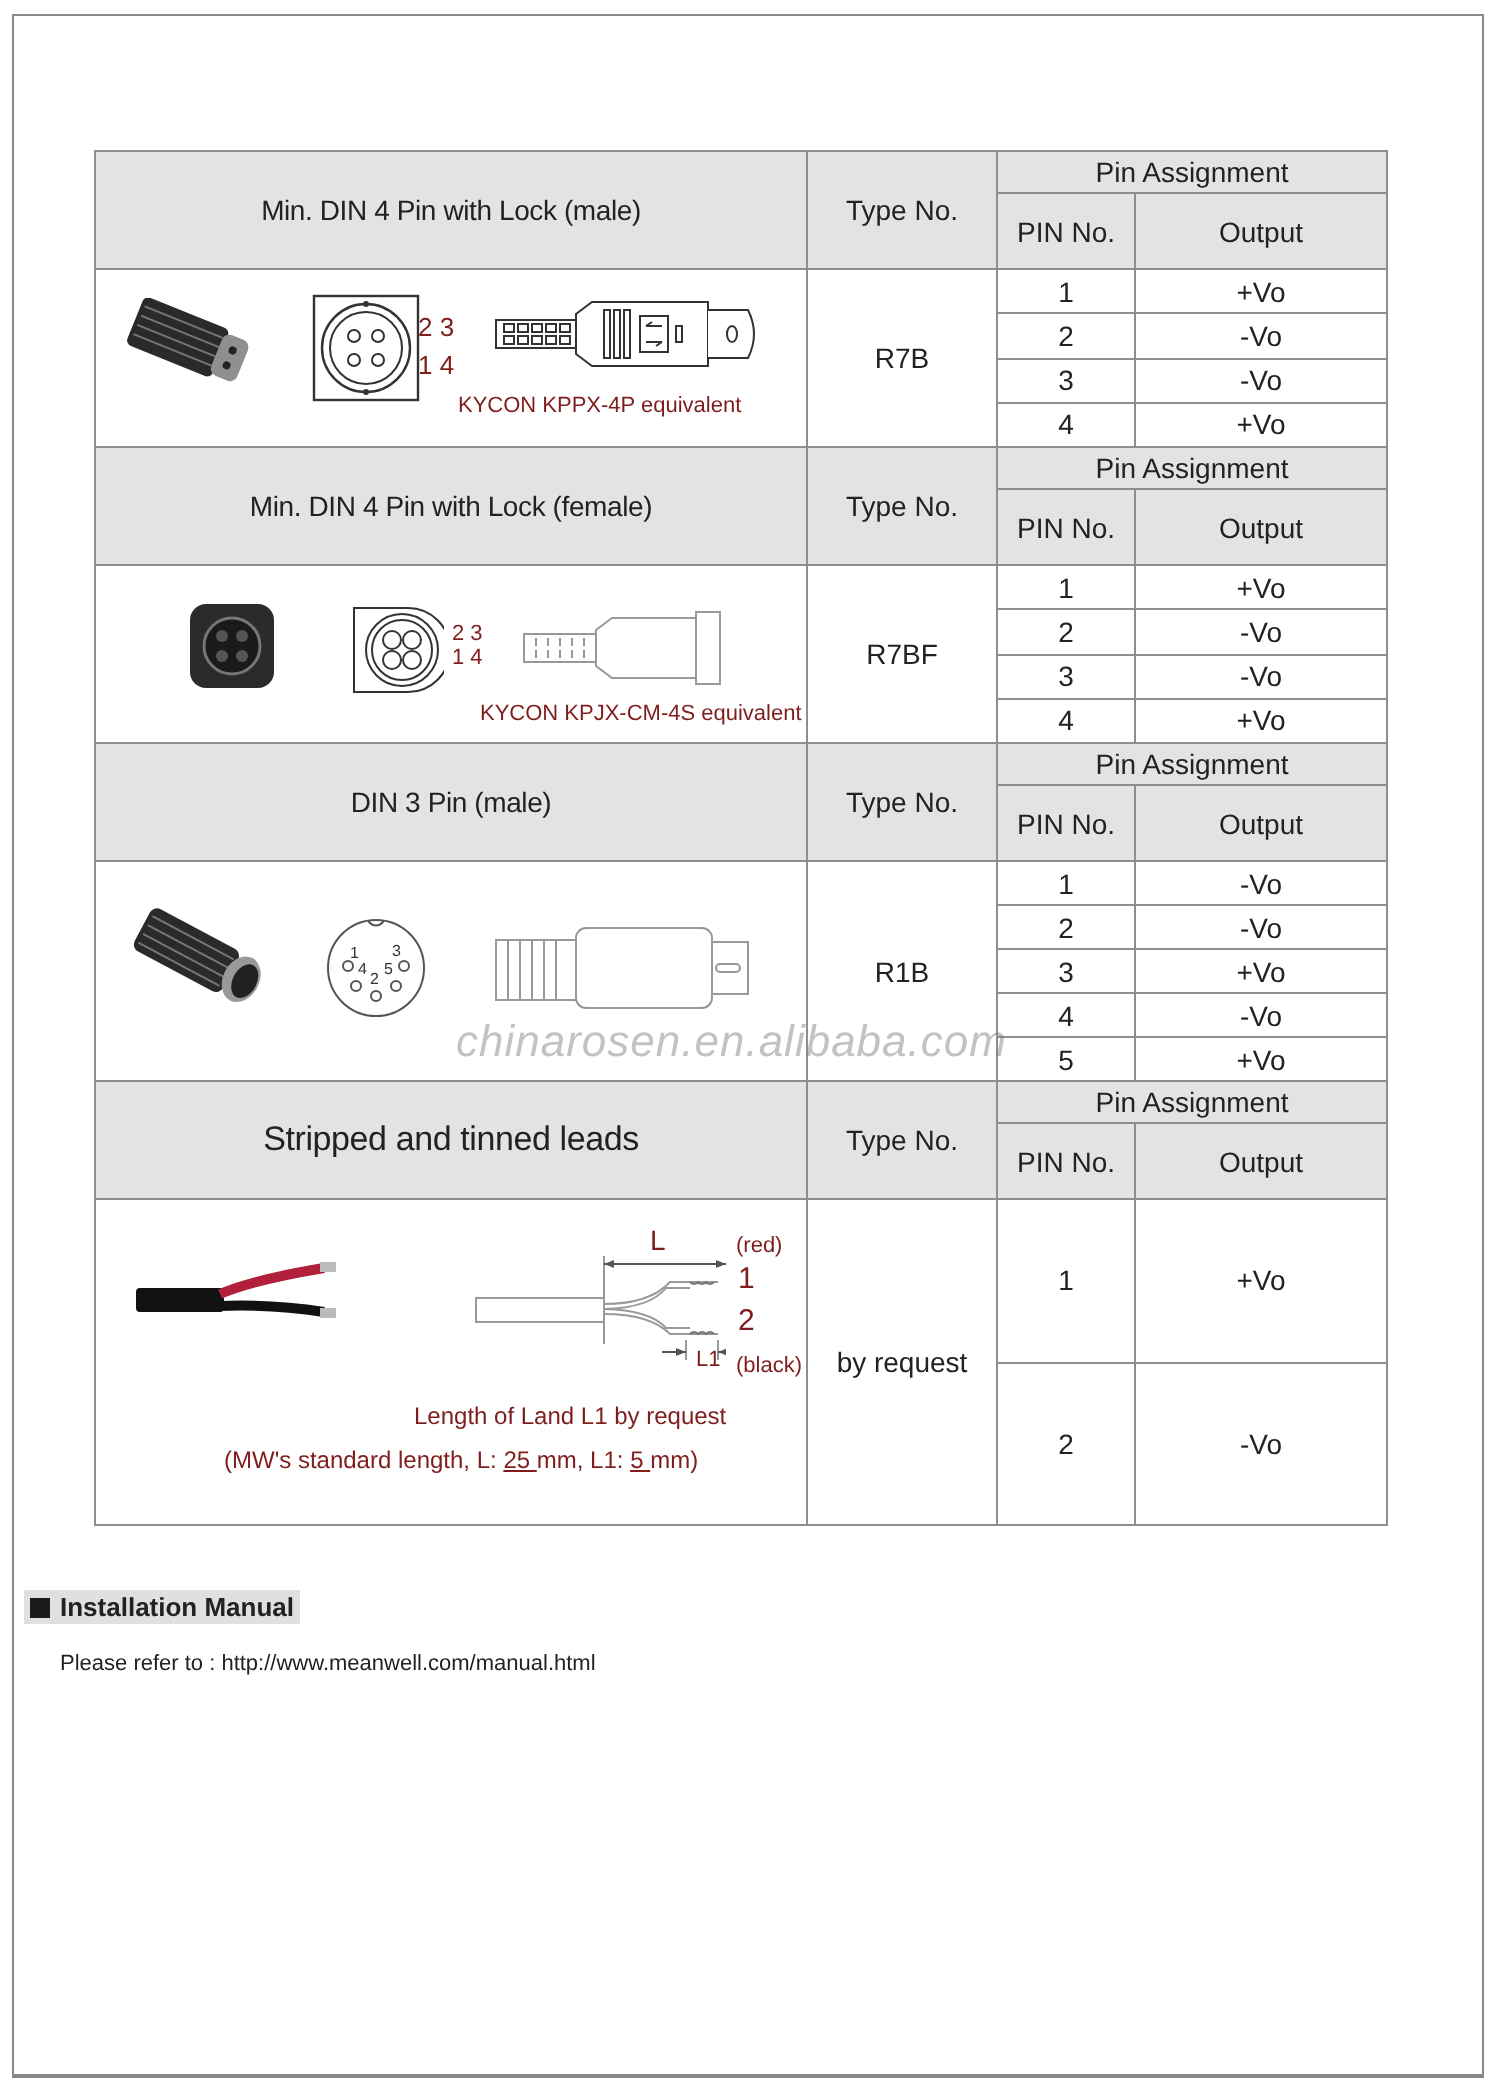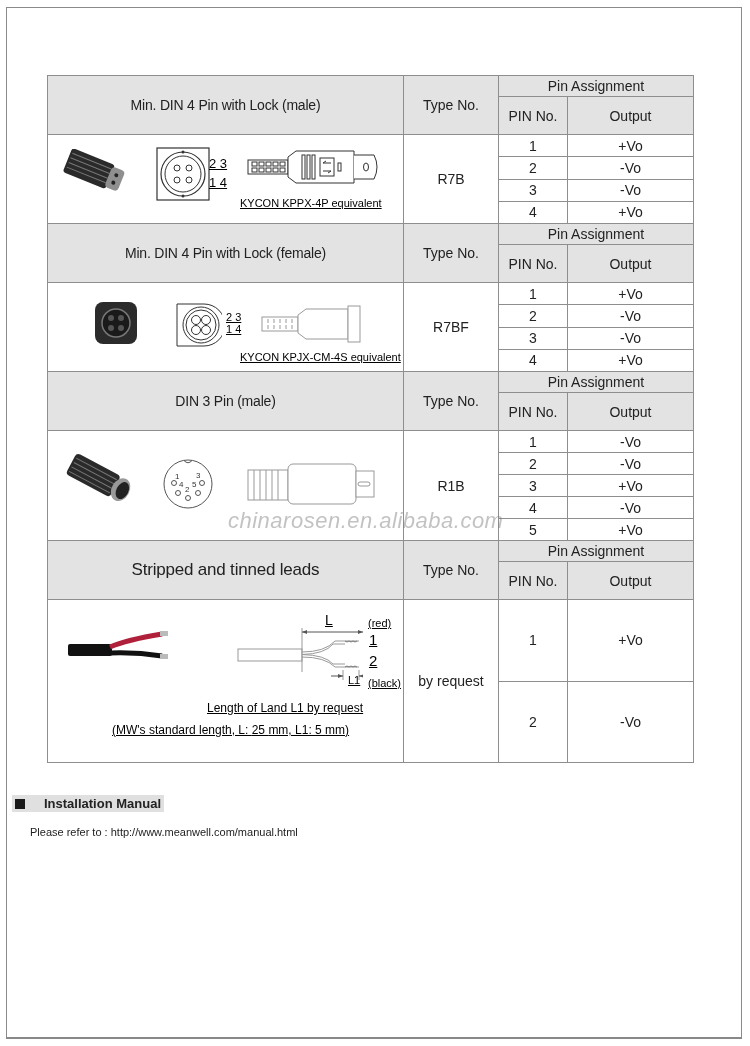--- a/index.html
+++ b/index.html
@@ -7,23 +7,23 @@
     .page-border { position: absolute; left: 6px; top: 7px; width: 736px; height: 1032px; border: 1px solid #8a8a8a; border-bottom: 2px solid #888; box-sizing: border-box; }
     table.spec { position: absolute; left: 47px; top: 75px; border-collapse: collapse; table-layout: fixed; width: 646px; }
     table.spec td { border: 1px solid #8e8e8e; padding: 0; text-align: center; vertical-align: middle; font-size: 14px; color: #222; box-sizing: border-box; }
     .hdr { background: #e3e3e3; }
     .sec-title { font-size: 16px; letter-spacing: -0.2px; }
     .pa { font-size: 14px; height: 21px; }
     .sub { font-size: 14px; height: 38px; }
     .pinrow td { height: 22px; }
     .img-cell { position: relative; }
     .type-val { font-size: 15px; }
-    .caption { position: absolute; font-size: 11px; color: #000000; white-space: nowrap; text-decoration: underline; }
+    .caption { position: absolute; font-size: 11px; color: #7f1d1d; white-space: nowrap; }
     .watermark { position: absolute; left: 228px; top: 508px; font-size: 22px; color: rgba(120,120,120,0.45); letter-spacing: 0.5px; pointer-events: none; white-space: nowrap; font-style: italic; }
-    .install-head { position: absolute; left: 12px; top: 795px; background: #e0e0e0; padding: 1px 3px 1px 3px; font-size: 13px; font-weight: bold; display: flex; align-items: center; gap: 19px; }
+    .install-head { position: absolute; left: 12px; top: 795px; background: #e0e0e0; padding: 1px 3px 1px 3px; font-size: 13px; font-weight: bold; display: flex; align-items: center; gap: 5px; }
     .install-head .sq { width: 10px; height: 10px; background: #1a1a1a; display: inline-block; }
     .install-text { position: absolute; left: 30px; top: 826px; font-size: 11px; color: #222; }
     svg { display: block; }
   </style>
 </head>
 <body>
 
 <div class="page-border"></div>
 
 <table class="spec">
@@ -89,21 +89,21 @@
           <path d="M42 10 L50 4 H108 V36 H50 L42 30 Z" fill="#fff" stroke="#333"></path>
           <rect x="56" y="8" width="3" height="24" fill="none" stroke="#333"></rect>
               <rect x="61" y="8" width="3" height="24" fill="none" stroke="#333"></rect>
               <rect x="66" y="8" width="3" height="24" fill="none" stroke="#333"></rect>
           <rect x="74" y="11" width="14" height="18" fill="none" stroke="#333"></rect>
           <path d="M77 16 h8 M77 16 l3 -2 M85 24 h-8 M85 24 l-3 2" stroke="#333" fill="none"></path>
           <rect x="92" y="16" width="3" height="8" fill="none" stroke="#333"></rect>
           <path d="M108 8 H128 Q134 20 128 32 H108" fill="#fff" stroke="#333"></path>
           <ellipse cx="120" cy="20" rx="2.5" ry="4" fill="none" stroke="#333"></ellipse>
         </svg>
-        <div class="caption" style="left:192px;top:62px;">KYCON KPPX-4P equivalent</div>
+        <div class="caption" style="left:181px;top:62px;">KYCON KPPX-4P equivalent</div>
       </div>
     </td>
     <td rowspan="4" class="type-val">R7B</td>
     <td>1</td>
     <td>+Vo</td>
   </tr>
   <tr class="pinrow">
     <td>2</td>
     <td>-Vo</td>
   </tr>

